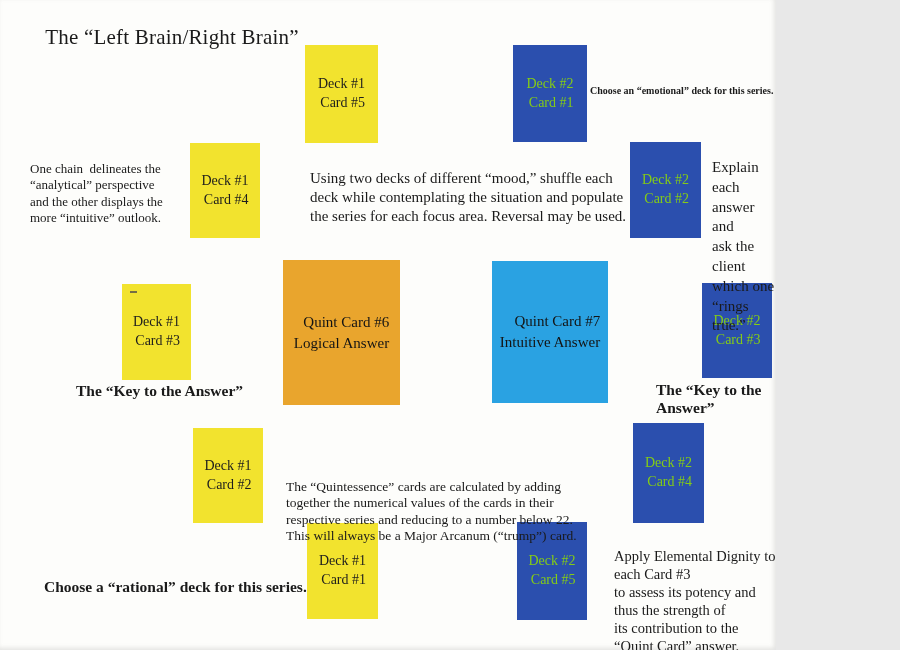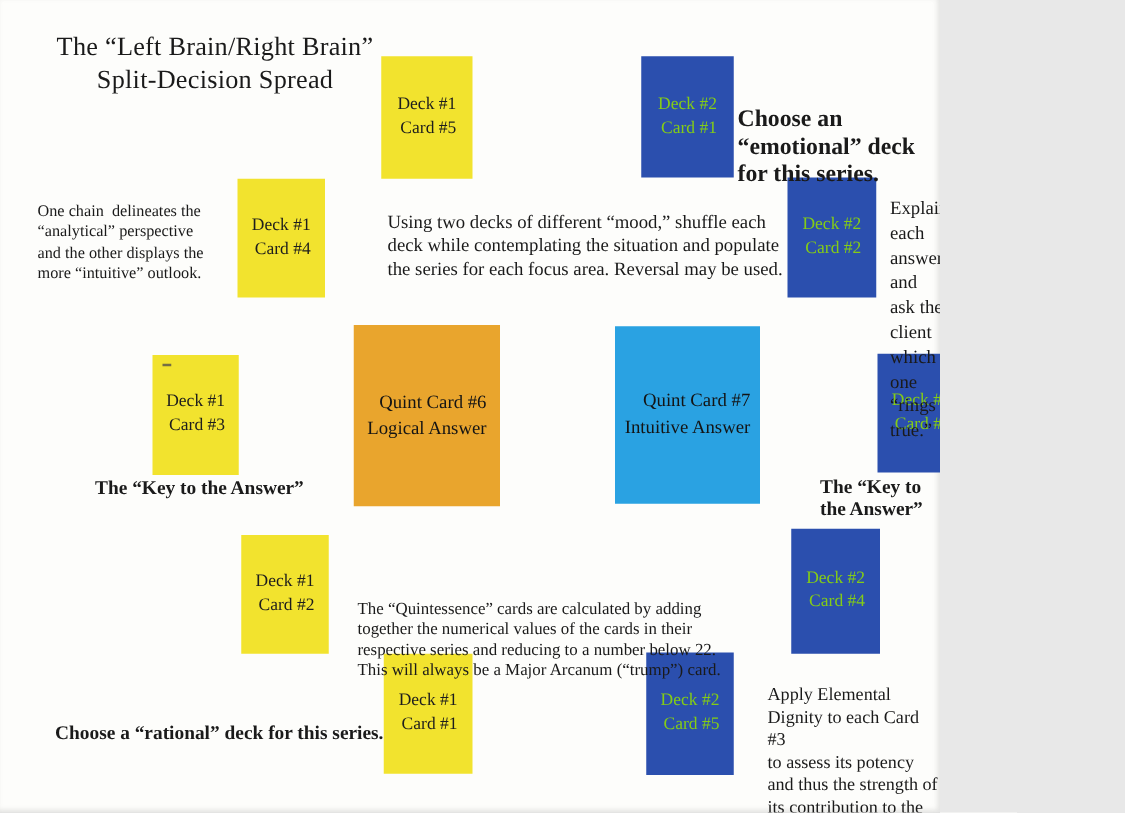--- a/index.html
+++ b/index.html
@@ -4,20 +4,21 @@
 <style>
   html,body{margin:0;padding:0;}
   body{background:#e8e8e8;font-family:"Liberation Serif", serif;}
   .page{
     position:relative;
     width:752px;height:650px;
     background:#fdfdfb;
     overflow:hidden;
     color:#1a1a1a;
     box-shadow:inset -2px -2px 4px rgba(150,150,150,.25);
+    padding-left:24px;
   }
   .title{
     position:absolute;left:28px;top:24px;width:288px;
     font-size:21px;line-height:1.25;text-align:center;
     letter-spacing:.2px;
   }
   .card{
     position:absolute;
     display:flex;align-items:center;justify-content:center;
     text-align:right;
@@ -40,21 +41,21 @@
   .c-d2c3{left:702px;top:283px;width:70px;height:95px;}
   .c-d2c4{left:633px;top:423px;width:71px;height:100px;}
   .c-d2c5{left:517px;top:522px;width:70px;height:98px;}
   .c-q1{left:283px;top:260px;width:117px;height:145px;}
   .c-q2{left:492px;top:261px;width:116px;height:142px;}
 
   .note{position:absolute;white-space:pre-wrap;}
   .bold{font-weight:bold;}
   .n-left{left:30px;top:161px;font-size:13px;line-height:1.26;}
   .n-center{left:286px;top:169px;font-size:15px;line-height:1.25;margin-left:24px;}
-  .n-emotional{left:590px;top:85px;font-size:19px;}
+  .n-emotional{left:590px;top:85px;font-size:10px;}
   .n-explain{left:712px;top:158px;font-size:15px;line-height:1.32;}
   .n-keyleft{left:76px;top:382px;font-size:15.5px;}
   .n-keyright{left:656px;top:381px;font-size:15.5px;}
   .n-quint{left:286px;top:431px;font-size:13.5px;line-height:1.22;margin-top:48px;}
   .n-rational{left:44px;top:578px;font-size:15.5px;}
   .n-apply{left:614px;top:548px;font-size:14.5px;line-height:1.24;}
 
   .artifact-dash{
     position:absolute;left:130px;top:291px;width:7px;height:2px;
     background:#55504a;opacity:.8;
@@ -64,21 +65,20 @@
     background:#8a8a88;transform:rotate(-35deg);opacity:.7;
   }
 </style>
 </head>
 <body>
 
 <div class="page">
 
   <div class="title">
     <div>The “Left Brain/Right Brain”</div>
-    <div>Split-Decision Spread</div>
   </div>
 
   <div class="card card-yellow c-d1c5"><span>Deck #1
 Card #5</span></div>
   <div class="card card-yellow c-d1c4"><span>Deck #1
 Card #4</span></div>
   <div class="card card-yellow c-d1c3"><span>Deck #1
 Card #3</span></div>
   <div class="card card-yellow c-d1c2"><span>Deck #1
 Card #2</span></div>

